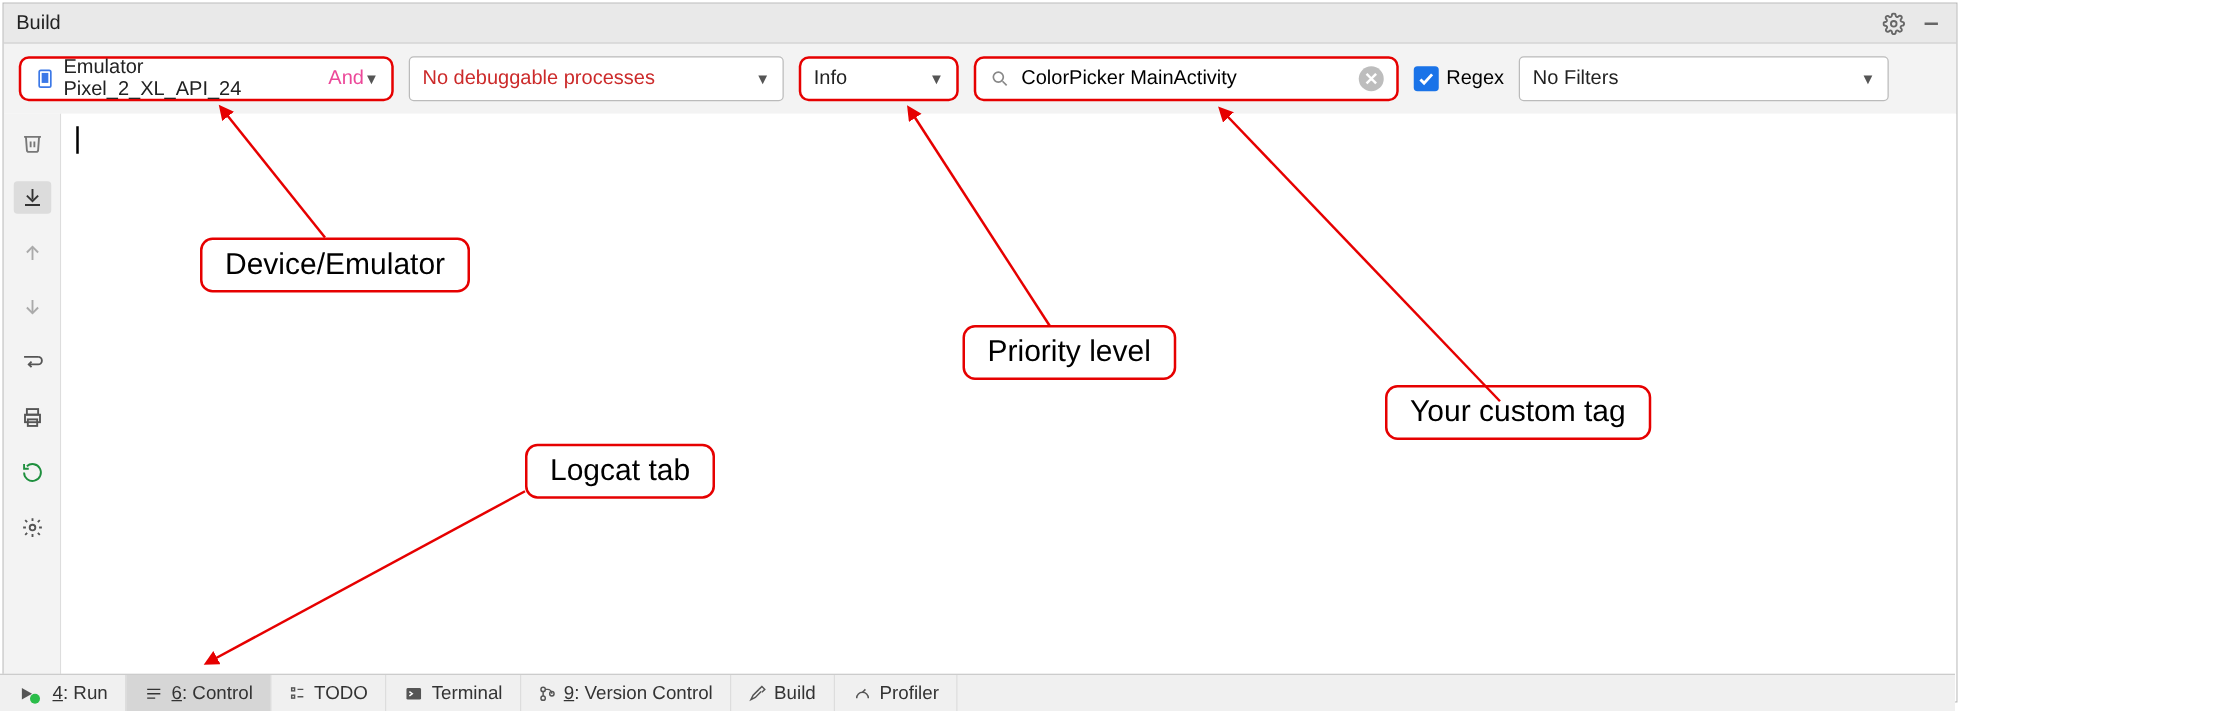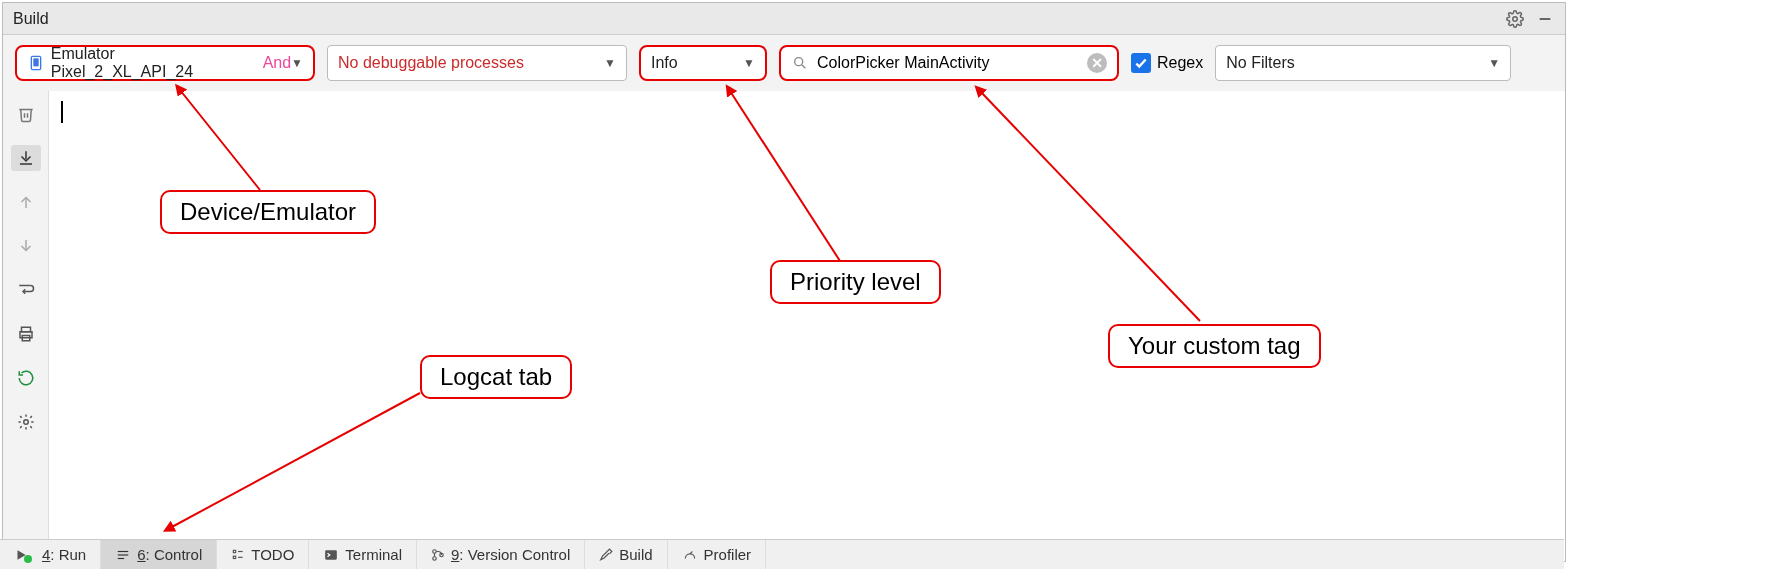--- a/index.html
+++ b/index.html
@@ -337,21 +337,21 @@
 </div>
 <svg class="arrow" style="left:720px; top:86px;" width="150" height="180">
   <defs>
       <marker id="ah2" markerWidth="10" markerHeight="10" refX="2" refY="3" orient="auto">
         <path d="M0,0 L6,3 L0,6 Z" fill="#e60000"></path>
       </marker>
     </defs>
   <line x1="120" y1="175" x2="10" y2="5" stroke="#e60000" stroke-width="2" marker-end="url(#ah2)"></line>
 </svg>
 
-<div class="annotation" style="left:1108px; top:324px;">
+<div class="annotation" style="left:1108px; top:308px;">
   <span>Your custom tag</span>
 </div>
 <svg class="arrow" style="left:970px; top:86px;" width="260" height="240">
   <defs>
       <marker id="ah3" markerWidth="10" markerHeight="10" refX="2" refY="3" orient="auto">
         <path d="M0,0 L6,3 L0,6 Z" fill="#e60000"></path>
       </marker>
     </defs>
   <line x1="230" y1="235" x2="10" y2="5" stroke="#e60000" stroke-width="2" marker-end="url(#ah3)"></line>
 </svg>

